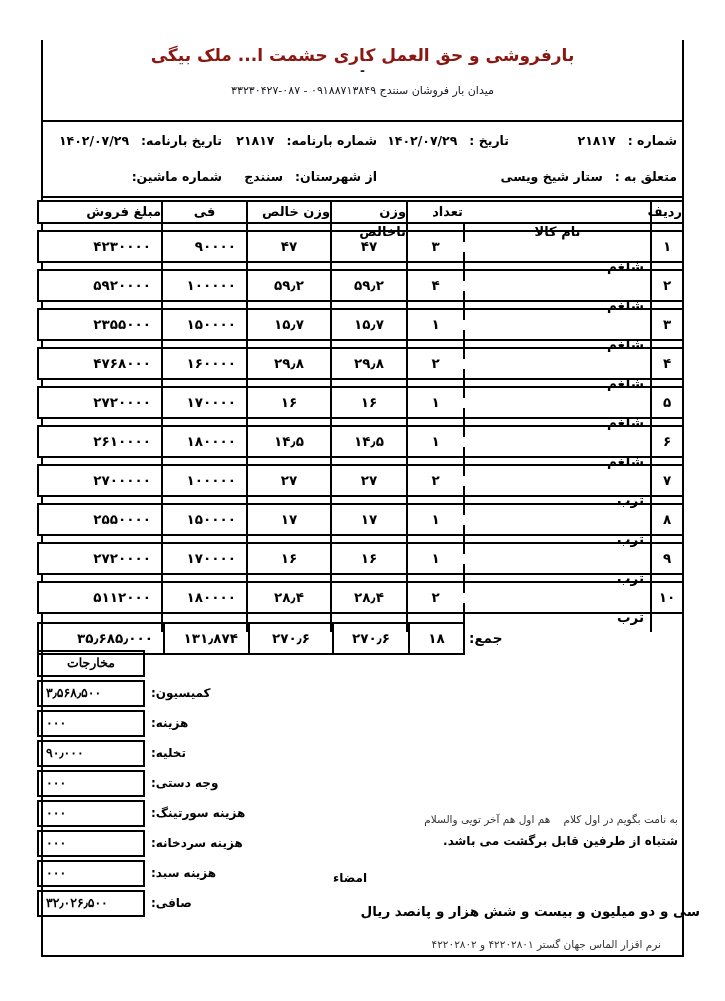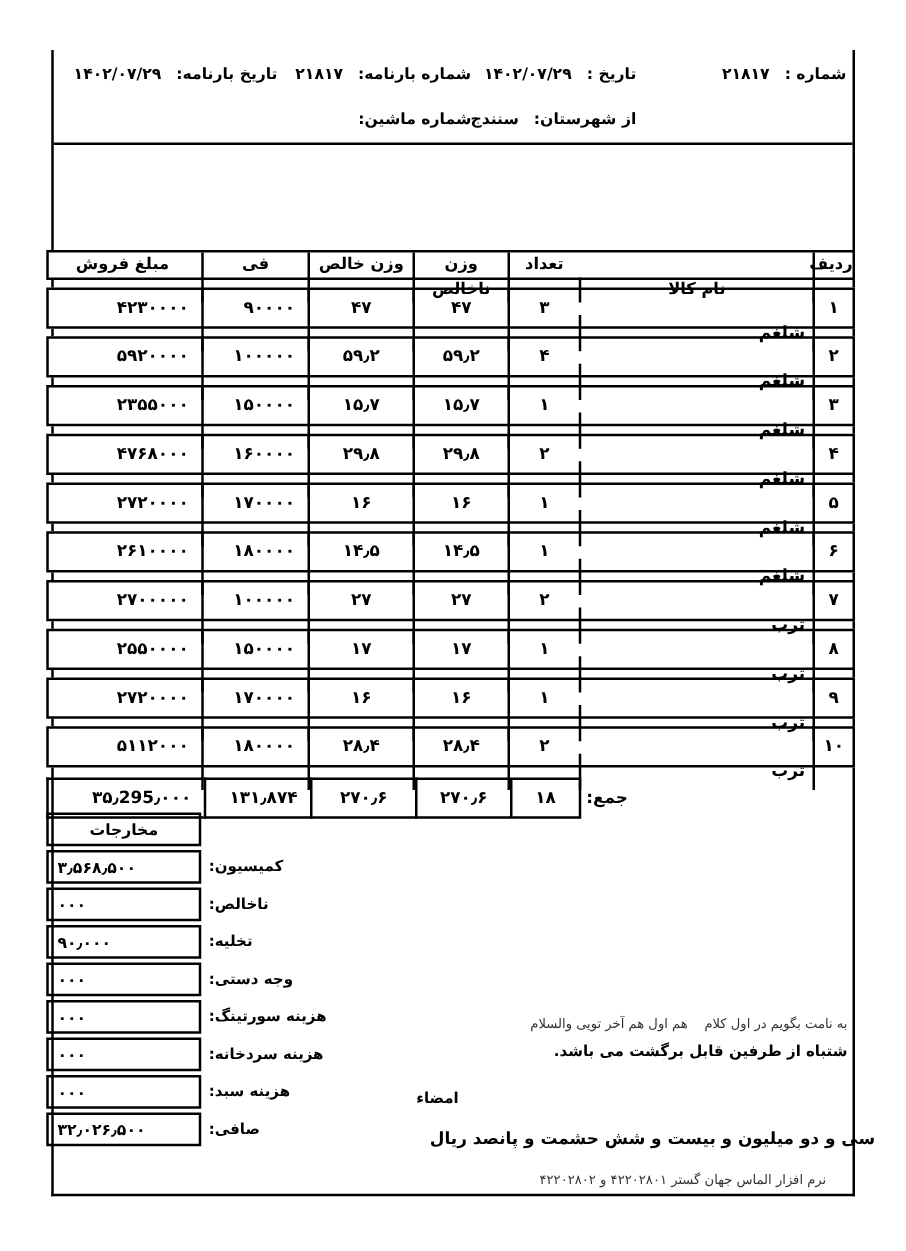--- a/index.html
+++ b/index.html
@@ -30,21 +30,21 @@
 
   
   .table { position: absolute; left: 37px; top: 200px; width: 647px; direction: rtl; font-weight: bold; }
   .t-row {
     display: grid; grid-template-columns: 32px 187px 57px 76px 84px 85px 126px;
     border: 2px solid #000; background: #fff;
   }
   .t-row > div { border-left: 2px solid #000; }
   .t-row > div:last-child { border-left: none; }
   .t-head { height: 24px; font-size: 13px; }
-  .t-head > div { line-height: 20px; text-align: center; }
+  .t-head > div { line-height: 20px; text-align: right; }
   .t-data { height: 33px; margin-top: 6px; font-size: 13.5px; }
   .t-data > div { line-height: 29px; }
   .col-radif { text-align: center; }
   .col-item  { text-align: right; padding-right: 6px; margin-top: 20px; }
   .col-count, .col-gross, .col-net { text-align: center; }
   .col-price, .col-amount { text-align: right; padding-right: 10px; }
 
   
   .sum-row {
     display: grid; grid-template-columns: 32px 187px 57px 76px 84px 85px 126px;
@@ -52,50 +52,58 @@
   }
   .sum-label { text-align: left; padding-left: 4px; line-height: 33px; }
   .s-cell { border: 2px solid #000; border-right: none; line-height: 29px; text-align: center; }
   .s-first { border-right: 2px solid #000; }
   .s-num { text-align: right; padding-right: 10px; }
 
   
   .expenses { position: absolute; left: 37px; top: 650px; width: 380px; font-weight: bold; }
   .exp-row { display: flex; direction: ltr; margin-bottom: 3px; height: 27px; }
   .exp-box {
-    width: 124px; border: 2px solid #000; font-size: 12.5px; direction: rtl;
-    text-align: left; padding-left: 7px; line-height: 23px;
+    width: 108px; border: 2px solid #000; font-size: 12.5px; direction: rtl;
+    text-align: left; padding-left: 7px; line-height: 23px; font-family: Liberation Serif, serif;
   }
   .exp-head { text-align: center; padding-left: 0; }
   .exp-label { direction: rtl; font-size: 12px; line-height: 27px; margin-left: 6px; white-space: nowrap; }
 
   
   .poem        { position: absolute; right: 47px; top: 813px; direction: rtl; font-size: 10.5px; color: #333; white-space: pre; }
   .return-note { position: absolute; right: 47px; top: 834px; direction: rtl; font-size: 12px; font-weight: bold; }
   .signature   { position: absolute; left: 333px; top: 871px; direction: rtl; font-size: 12px; font-weight: bold; }
   .amount-words{ position: absolute; right: 25px; top: 903px; direction: rtl; font-size: 13.5px; font-weight: bold; }
   .software    { position: absolute; right: 64px; top: 938px; direction: rtl; font-size: 10.5px; color: #333; }
 </style>
 </head>
 <body>
 
 <div class="frame">
+  <div class="title-block">
+    <div class="title">بارفروشی و حق العمل کاری حشمت ا... ملک بیگی</div>
+    <div class="dash">-</div>
+    <div class="address">میدان بار فروشان سنندج ۰۹۱۸۸۷۱۳۸۴۹ - ۰۸۷-۳۳۲۳۰۴۲۷</div>
+  </div>
 
   <div class="info-block">
     <div class="info-cell">
       <span class="lbl">شماره :</span><span class="val">۲۱۸۱۷</span>
     </div>
     <div class="info-cell">
       <span class="lbl">تاریخ :</span><span class="val">۱۴۰۲/۰۷/۲۹</span>
     </div>
     <div class="info-cell">
       <span class="lbl">شماره بارنامه:</span><span class="val">۲۱۸۱۷</span>
     </div>
     <div class="info-cell">
       <span class="lbl">تاریخ بارنامه:</span><span class="val">۱۴۰۲/۰۷/۲۹</span>
+    </div>
+    <div class="info-cell">
+      <span class="lbl">متعلق به :</span><span class="val">ستار شیخ ویسی</span>
     </div>
     <div class="info-cell"></div>
     <div class="info-cell">
       <span class="lbl">از شهرستان:</span><span class="val">سنندج</span>
     </div>
     <div class="info-cell">
       <span class="lbl">شماره ماشین:</span><span class="val"></span>
     </div>
   </div>
 </div>
@@ -202,35 +210,35 @@
     <div class="col-amount">۵۱۱۲۰۰۰</div>
   </div>
 
   <div class="sum-row">
     <div></div>
     <div class="sum-label">جمع:</div>
     <div class="s-cell s-first">۱۸</div>
     <div class="s-cell">۲۷۰٫۶</div>
     <div class="s-cell">۲۷۰٫۶</div>
     <div class="s-cell s-num">۱۳۱٫۸۷۴</div>
-    <div class="s-cell s-num">۳۵٫295٫۰۰۰</div>
+    <div class="s-cell s-num">۳۵٫۶۸۵٫۰۰۰</div>
   </div>
 </div>
 
 <div class="expenses">
   <div class="exp-row">
     <div class="exp-box exp-head">مخارجات</div>
   </div>
   <div class="exp-row">
     <div class="exp-box">۳٫۵۶۸٫۵۰۰</div>
     <div class="exp-label">کمیسیون:</div>
   </div>
   <div class="exp-row">
     <div class="exp-box">۰۰۰</div>
-    <div class="exp-label">ناخالص:</div>
+    <div class="exp-label">هزینه:</div>
   </div>
   <div class="exp-row">
     <div class="exp-box">۹۰٫۰۰۰</div>
     <div class="exp-label">تخلیه:</div>
   </div>
   <div class="exp-row">
     <div class="exp-box">۰۰۰</div>
     <div class="exp-label">وجه دستی:</div>
   </div>
   <div class="exp-row">
@@ -247,14 +255,14 @@
   </div>
   <div class="exp-row">
     <div class="exp-box">۳۲٫۰۲۶٫۵۰۰</div>
     <div class="exp-label">صافی:</div>
   </div>
 </div>
 
 <div class="poem">به نامت بگویم در اول کلام    هم اول هم آخر تویی والسلام</div>
 <div class="return-note">شتباه از طرفین قابل برگشت می باشد.</div>
 <div class="signature">امضاء</div>
-<div class="amount-words">سی و دو میلیون و بیست و شش حشمت و پانصد ریال</div>
+<div class="amount-words">سی و دو میلیون و بیست و شش هزار و پانصد ریال</div>
 <div class="software">نرم افزار الماس جهان گستر ۴۲۲۰۲۸۰۱ و ۴۲۲۰۲۸۰۲</div>
 
 </body></html>

